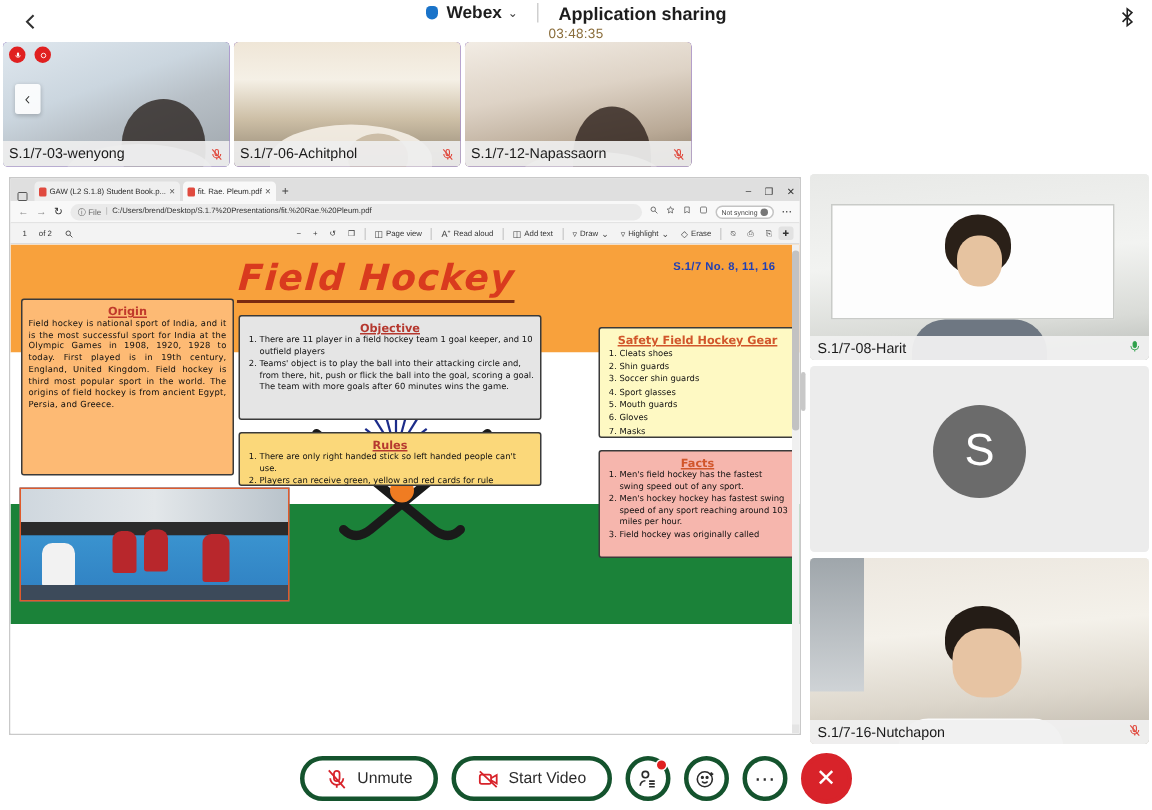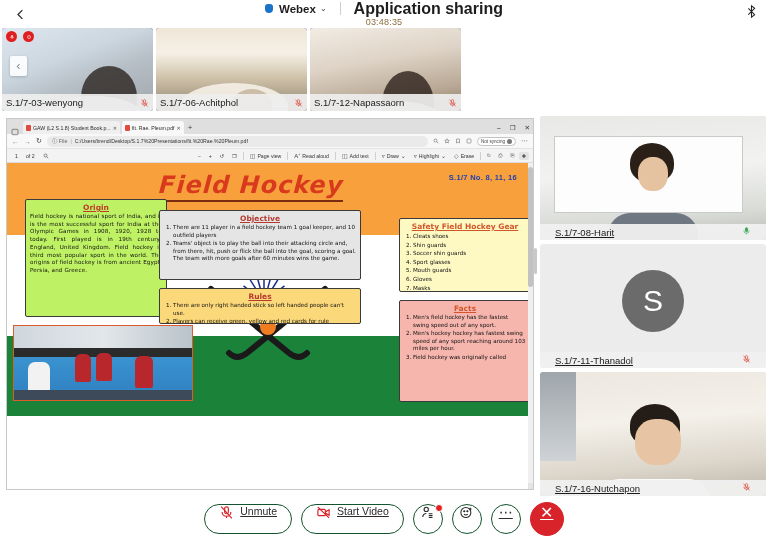--- a/index.html
+++ b/index.html
@@ -26,21 +26,21 @@
     display:flex; flex-direction:column; align-items:center;
   }
   .hdr-row1 { display:flex; align-items:center; gap:6px; height:15px; }
   .wbx-dot {
     width:8px; height:9px; border-radius:3px 3px 4px 4px; background:#1a73c9;
     display:inline-block;
   }
   .wbx-name { font-size:11.5px; font-weight:bold; color:#1d1d1d; }
   .wbx-caret { font-size:8px; color:#444; margin-left:-2px; }
   .hdr-sep { width:1px; height:13px; background:#cfcfcf; margin:0 7px; }
-  .hdr-title { font-size:16px; font-weight:bold; color:#1d1d1d; }
+  .hdr-title { font-size:12px; font-weight:bold; color:#1d1d1d; }
   .hdr-timer { font-size:9px; color:#8a6d3b; margin-top:1px; letter-spacing:.2px;}
   .hdr-bt {
     position:absolute; right:9px; top:4px; font-size:13px; color:#222;
   }
 
   
   .filmstrip {
     position:absolute; top:28px; left:0; width:768px; height:85px;
     background:#ffffff; display:flex; gap:3px; padding:0 2px;
   }
@@ -163,35 +163,35 @@
     text-decoration:underline; margin-bottom:1px;
     font-family:"DejaVu Sans", sans-serif;
   }
   .box p, .box li {
     font-size:5.6px; line-height:1.38; color:#101010;
     font-family:"DejaVu Sans", sans-serif;
   }
   .box ol { padding-left:9px; margin:0; }
   .box ol li { margin-bottom:.5px; }
 
-  .box-origin { left:18px; top:36px; width:142px; height:118px; background:#bef264; }
+  .box-origin { left:7px; top:36px; width:142px; height:118px; background:#fdba74; }
   .box-origin h4 { color:#c0392b; }
   .box-origin p { text-align:justify; letter-spacing:.15px; }
 
   .box-objective { left:152px; top:47px; width:202px; height:70px; background:#e5e5e5; }
   .box-objective h4 { color:#b5382f; }
 
   .box-rules { left:152px; top:125px; width:202px; height:36px; background:#fbd87a; }
   .box-rules h4 { color:#b5382f; }
 
   .box-gear { left:392px; top:55px; width:132px; height:74px; background:#fef9c3; }
   .box-gear h4 { color:#d1562b; }
   .box-gear ol li { line-height:1.45; }
 
-  .box-facts { left:392px; top:137px; width:132px; height:102px; background:#f6b6ad; }
+  .box-facts { left:392px; top:137px; width:132px; height:72px; background:#f6b6ad; }
   .box-facts h4 { color:#d1562b; }
 
   .photo {
     position:absolute; left:6px; top:162px; width:180px; height:76px;
     border:1.5px solid #e05a2b; overflow:hidden; background:#2f7fc1;
   }
   .chakra {
     position:absolute; left:226px; top:108px; width:62px; height:62px;
   }
   .sticks { position:absolute; left:196px; top:120px; width:130px; height:82px; }
@@ -214,45 +214,45 @@
     display:flex; flex-direction:column; gap:4px; padding:0 2px;
   }
   .sp {
     position:relative; width:226px; height:124px; border-radius:3px;
     overflow:hidden; background:#eaeaea;
   }
   .sp-video { position:absolute; inset:0; }
   .sp-name {
     position:absolute; left:0; bottom:0; width:100%; height:16px;
     background:rgba(240,240,240,0.95);
-    display:flex; align-items:center; padding:0 15px;
-    font-size:9.5px; color:#1a1a1a;text-decoration:underline;
+    display:flex; align-items:center; padding:0 5px;
+    font-size:9.5px; color:#1a1a1a;
   }
   .sp-name span.lbl { flex:1; }
   .sp-initial {
     position:absolute; left:50%; top:46%; transform:translate(-50%,-50%);
     width:62px; height:62px; border-radius:50%; background:#6b6b6b;
     display:flex; align-items:center; justify-content:center;
     color:#fff; font-size:30px; font-weight:300;
   }
   .sb-scroll {
     position:absolute; left:534px; top:248px; width:3px; height:26px;
     background:#c8c8c8; border-radius:2px;
   }
 
   
   .ctrlbar {
     position:absolute; left:0; bottom:0; width:768px; height:42px;
     background:#ffffff; display:flex; align-items:center; justify-content:center;
     gap:9px;
   }
   .cbtn {
-    height:30px; border:1px solid #14532d; border-radius:16px;
-    background:#fff; display:flex; gap:6px;
-    padding:0 14px; font-size:10.5px; color:#2b2b2b; cursor:pointer;text-decoration:underline;
+    height:30px; border:3px solid #14532d; border-radius:16px;
+    background:#fff; display:flex; align-items:center; gap:6px;
+    padding:0 14px; font-size:10.5px; color:#2b2b2b; cursor:pointer;
   }
   .cbtn.round { width:30px; padding:0; justify-content:center; position:relative; }
   .cbtn.end {
     background:#d8232a; border-color:#d8232a; color:#fff;
     width:34px; height:34px; border-radius:50%; justify-content:center;
     font-size:16px; padding:0;
   }
   .red-dot {
     position:absolute; top:-1px; right:-1px; width:8px; height:8px;
     border-radius:50%; background:#e02020; border:1.5px solid #fff;
@@ -606,31 +606,20 @@
               <rect x="9" y="3" width="6" height="11" rx="3"></rect>
               <path d="M5 11a7 7 0 0 0 14 0" fill="none"></path>
               <path d="M12 18v3" fill="none"></path>
             </svg>
         </span>
       </div>
     </div>
 
     <div class="sp" style="background:#ececec;">
       <div class="sp-initial">S</div>
-      <div class="sp-name">
-        <span class="lbl">S.1/7-11-Thanadol</span>
-        <span>
-          <svg width="9" height="12" viewBox="0 0 24 24" fill="none" stroke="#e0483c" stroke-width="2">
-              <rect x="9" y="3" width="6" height="11" rx="3"></rect>
-              <path d="M5 11a7 7 0 0 0 14 0"></path>
-              <path d="M12 18v3"></path>
-              <path d="M4 3 L20 21"></path>
-            </svg>
-        </span>
-      </div>
     </div>
 
     <div class="sp">
       <div class="sp-video bg-room6">
         <div style="position:absolute;left:0;top:0;width:16%;height:72%;background:linear-gradient(180deg,#9fa6ab,#cfd3d6);"></div>
         <div style="position:absolute;left:40%;top:26%;width:50px;height:42px;border-radius:50% 50% 40% 40%;background:#241c16;"></div>
         <div style="position:absolute;left:42%;top:38%;width:46px;height:46px;border-radius:44%;background:#e7c4a3;"></div>
         <div style="position:absolute;left:26%;top:86%;width:110px;height:26px;border-radius:20px 20px 0 0;background:#fafafa;"></div>
       </div>
       <div class="sp-name">

